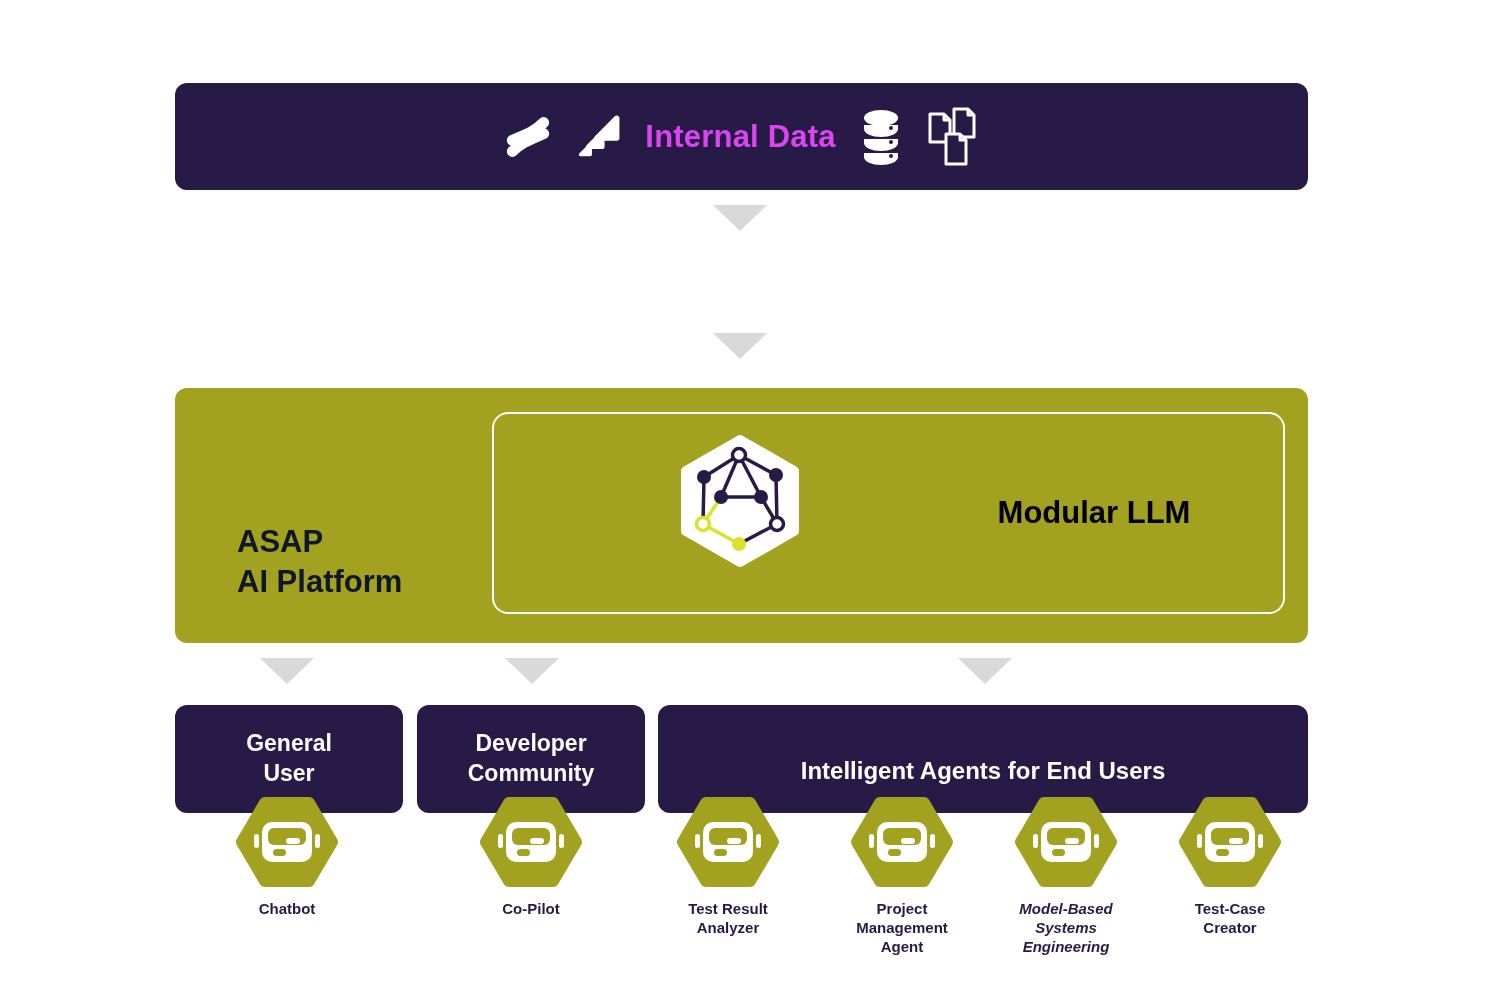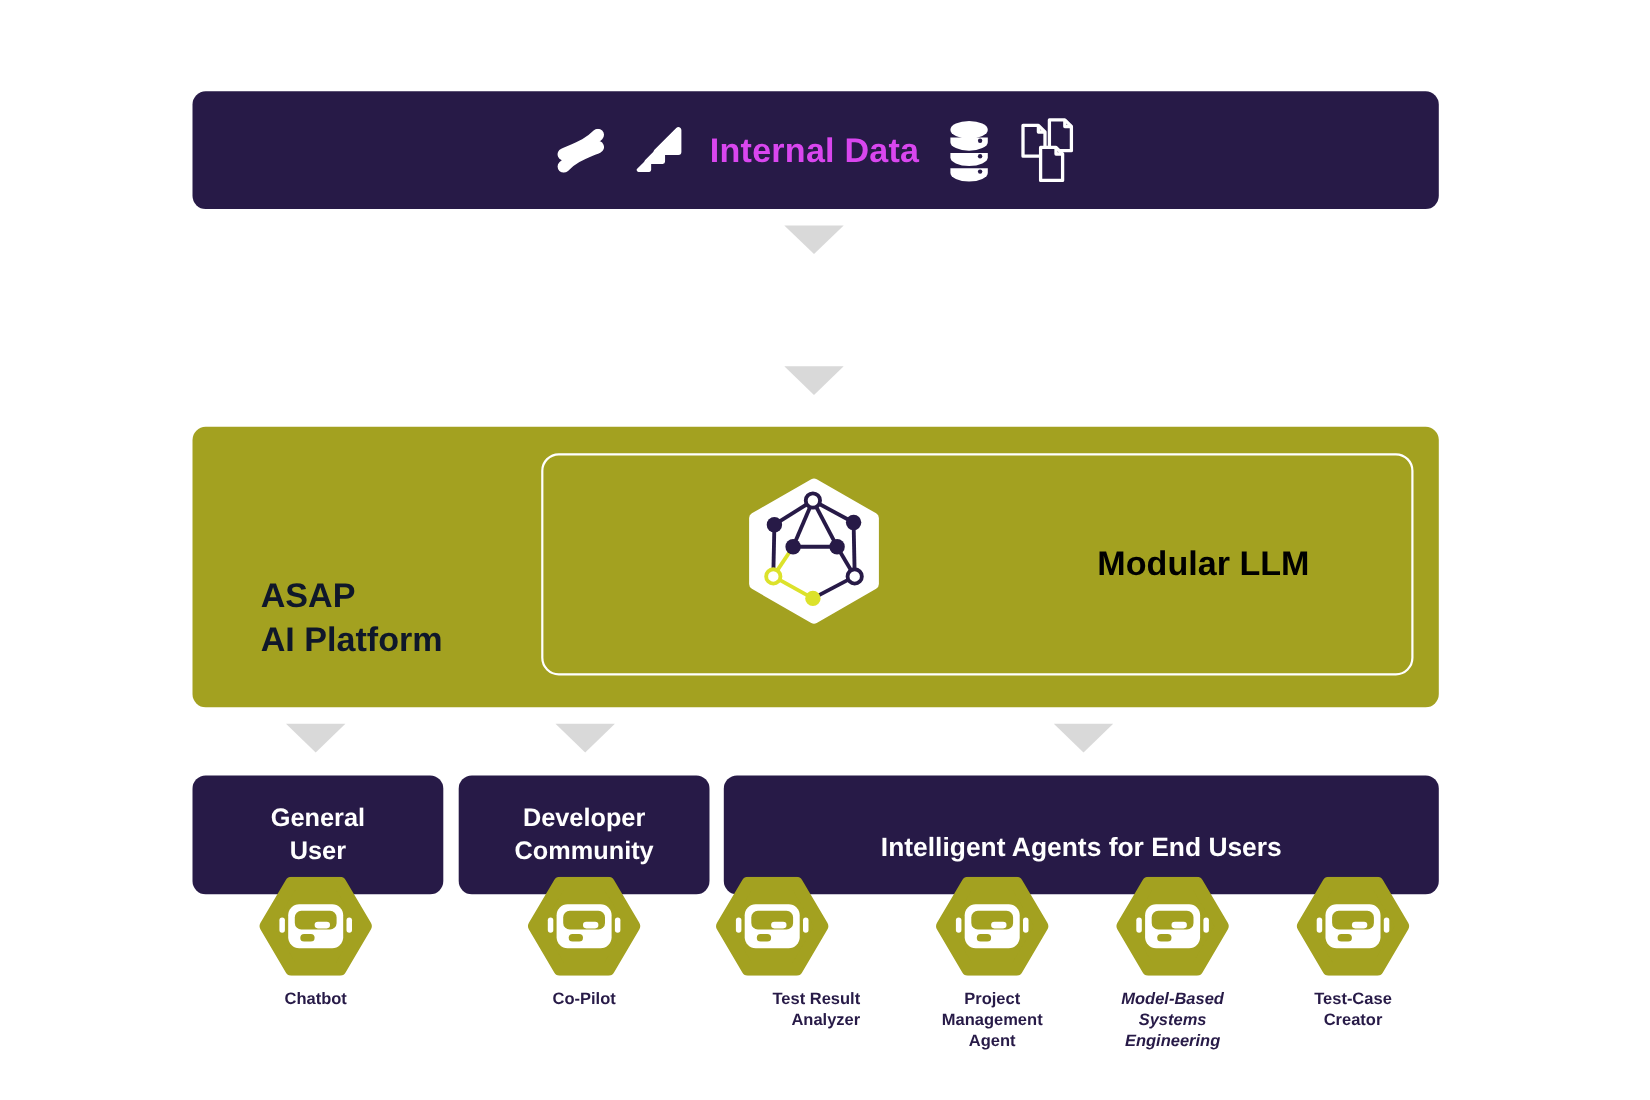--- a/index.html
+++ b/index.html
@@ -59,21 +59,21 @@
   }
   .group-1{left:175px;width:228px;text-align:center;}
   .group-2{left:417px;width:228px;}
   .group-3{left:658px;width:650px;}
   .group-label{color:#ffffff;font-size:23px;line-height:1.3;white-space:pre-line;}
   .group-3 .group-label{font-size:24px;margin-top:24px;}
   
   .agent{position:absolute;top:797px;width:160px;text-align:center;}
   .agent-1{left:207px;}
   .agent-2{left:451px;}
-  .agent-3{left:622px;text-align:right;}
+  .agent-3{left:648px;}
   .agent-4{left:822px;}
   .agent-5{left:986px;font-style:italic;}
   .agent-6{left:1150px;}
   .agent svg{display:block;margin:0 auto;}
   .agent-label{
     margin-top:13px;color:#271a47;font-size:15px;line-height:1.25;white-space:pre-line;
   }
 </style>
 </head>
 <body>

